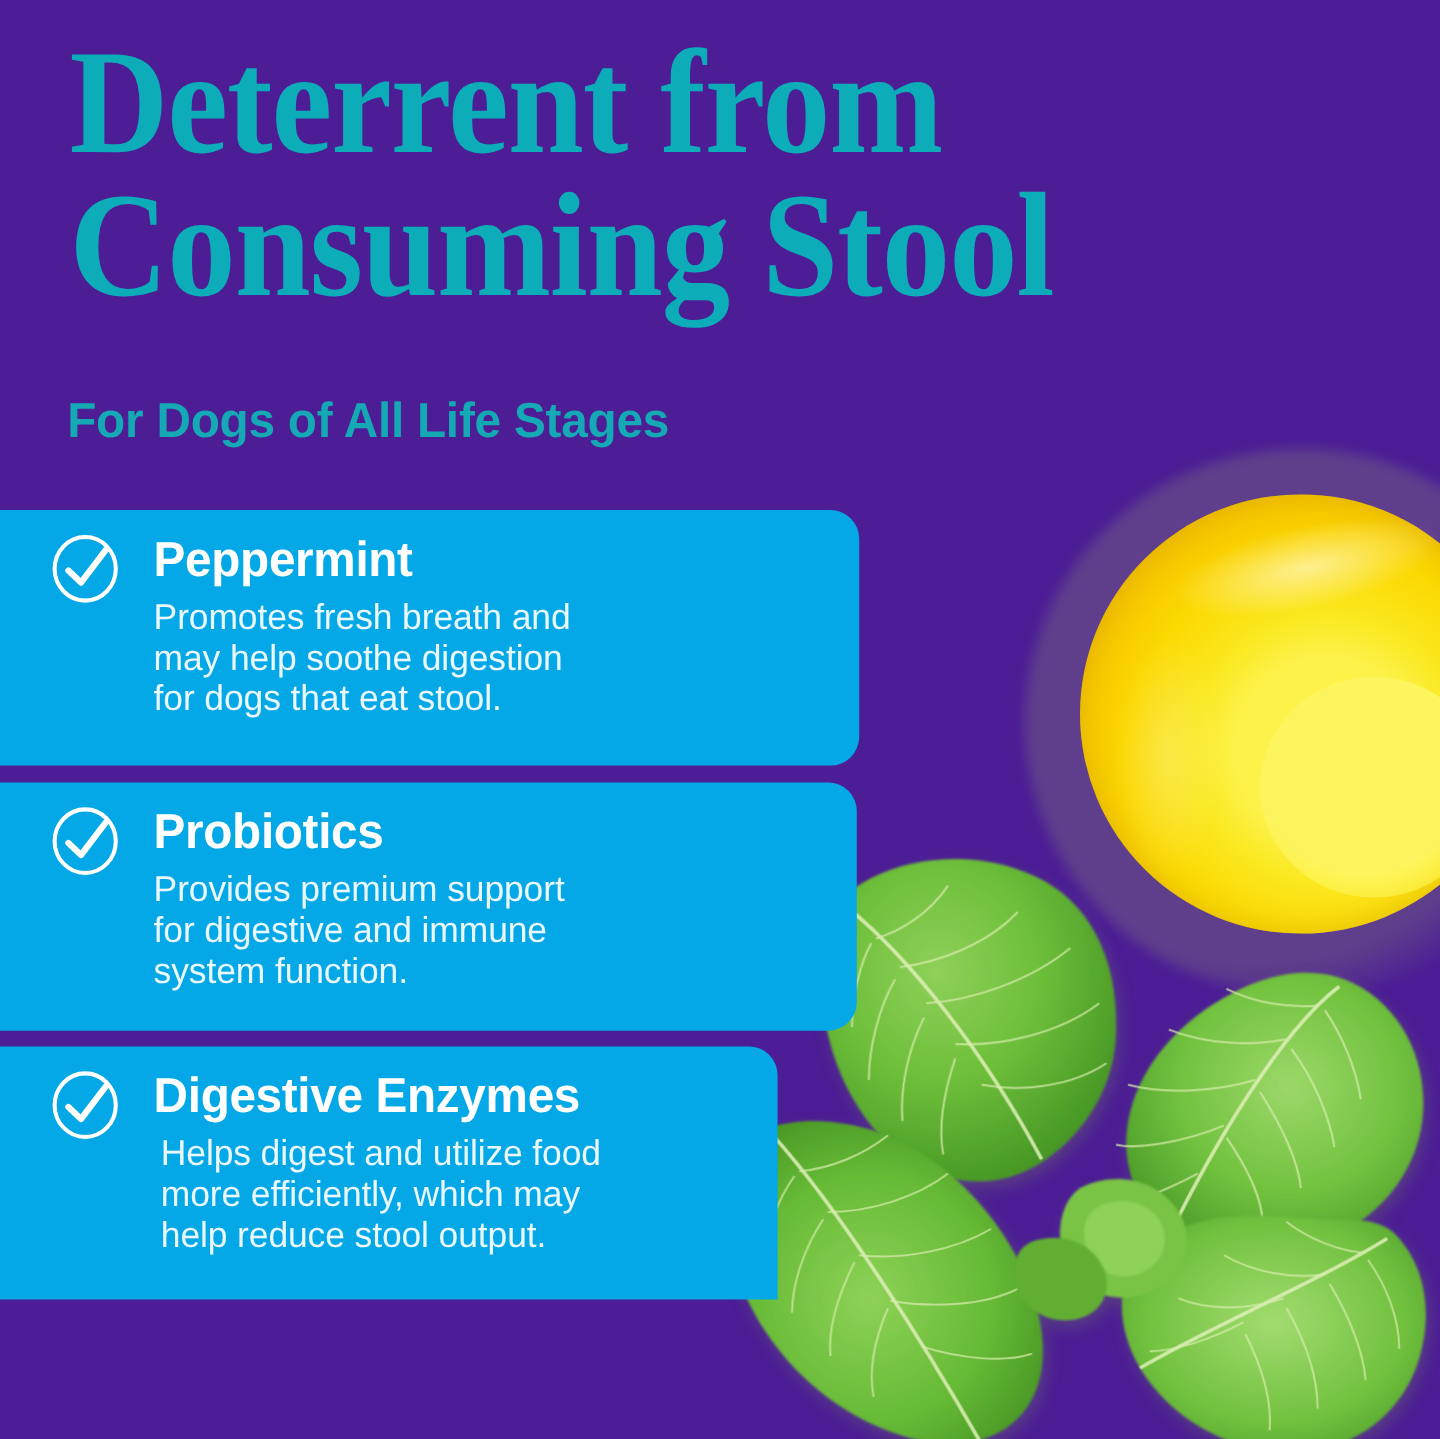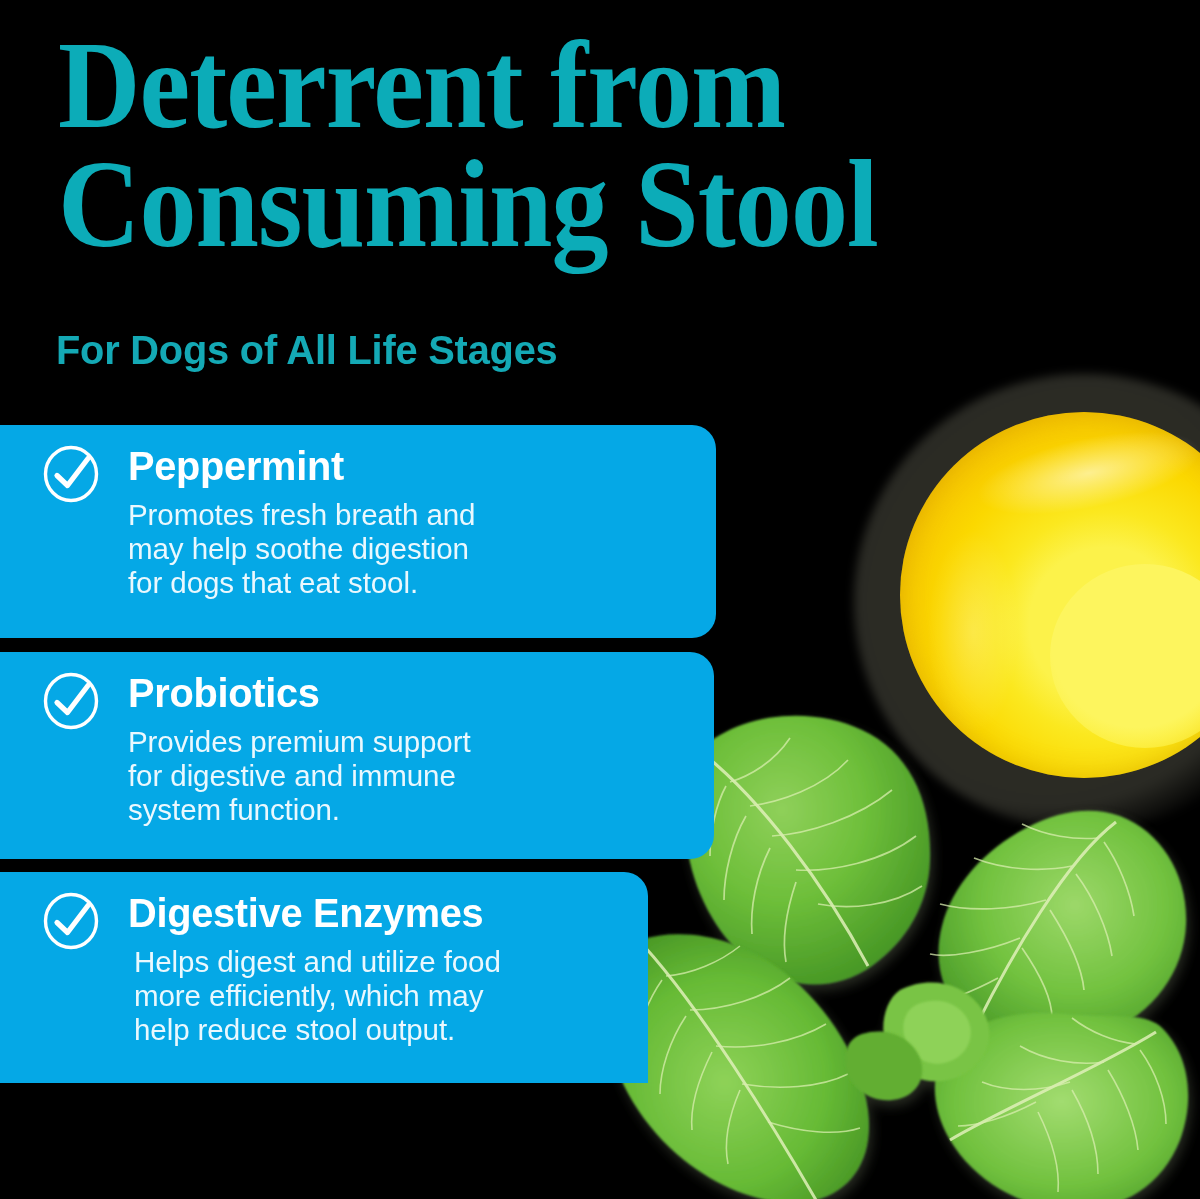--- a/index.html
+++ b/index.html
@@ -3,21 +3,21 @@
 <meta charset="utf-8">
 <style>
   html,body{margin:0;padding:0;}
   body{
     width:1200px;height:1199px;
     background:#ffffff;
     font-family:"Liberation Sans",sans-serif;
     overflow:hidden;
     position:relative;
   }
-  .canvas{position:absolute;inset:0;background:#000000;overflow:hidden;}
+  .canvas{position:absolute;inset:0;background:#4c1d95;overflow:hidden;}
 
   
   .art-layer{position:absolute;inset:0;pointer-events:none;}
 
   
   .bowl-wrap{position:absolute;left:848px;top:362px;width:470px;height:470px;}
   .bowl-shadow{
     position:absolute;left:6px;top:12px;width:460px;height:456px;border-radius:50%;
     background:radial-gradient(circle at 42% 45%, rgba(140,140,120,.30) 62%, rgba(255,255,255,0) 74%);
     filter:blur(5px);

